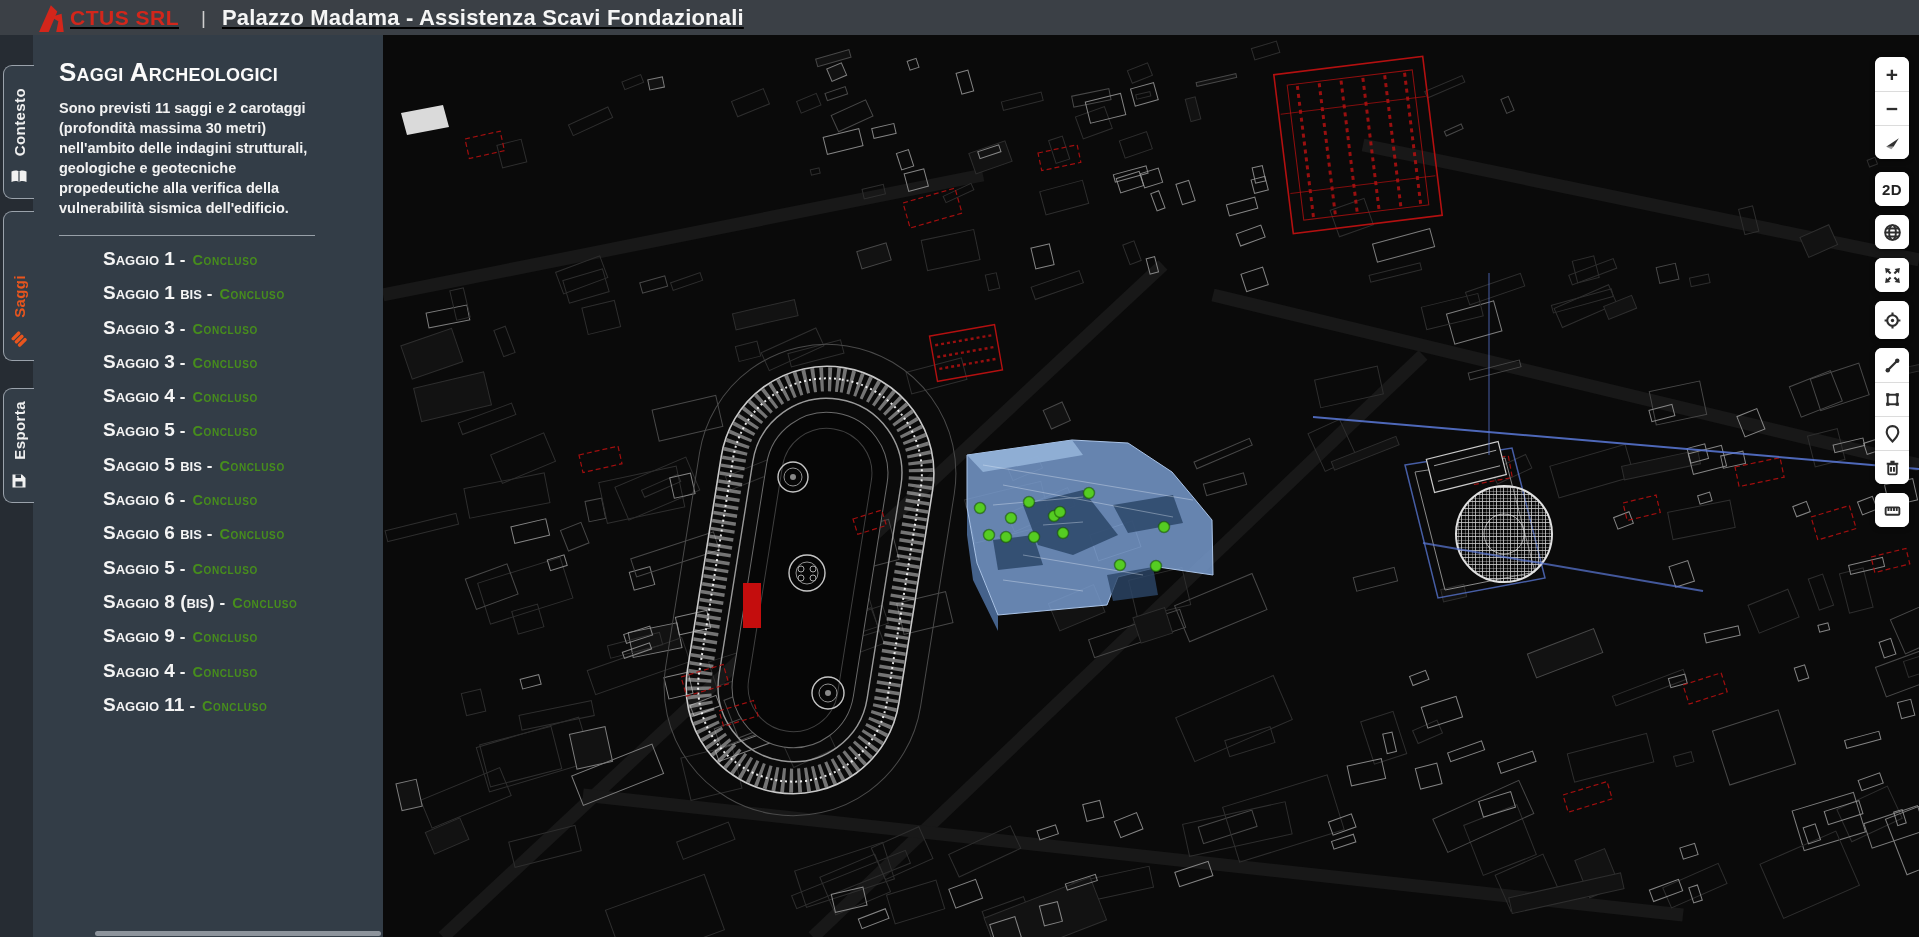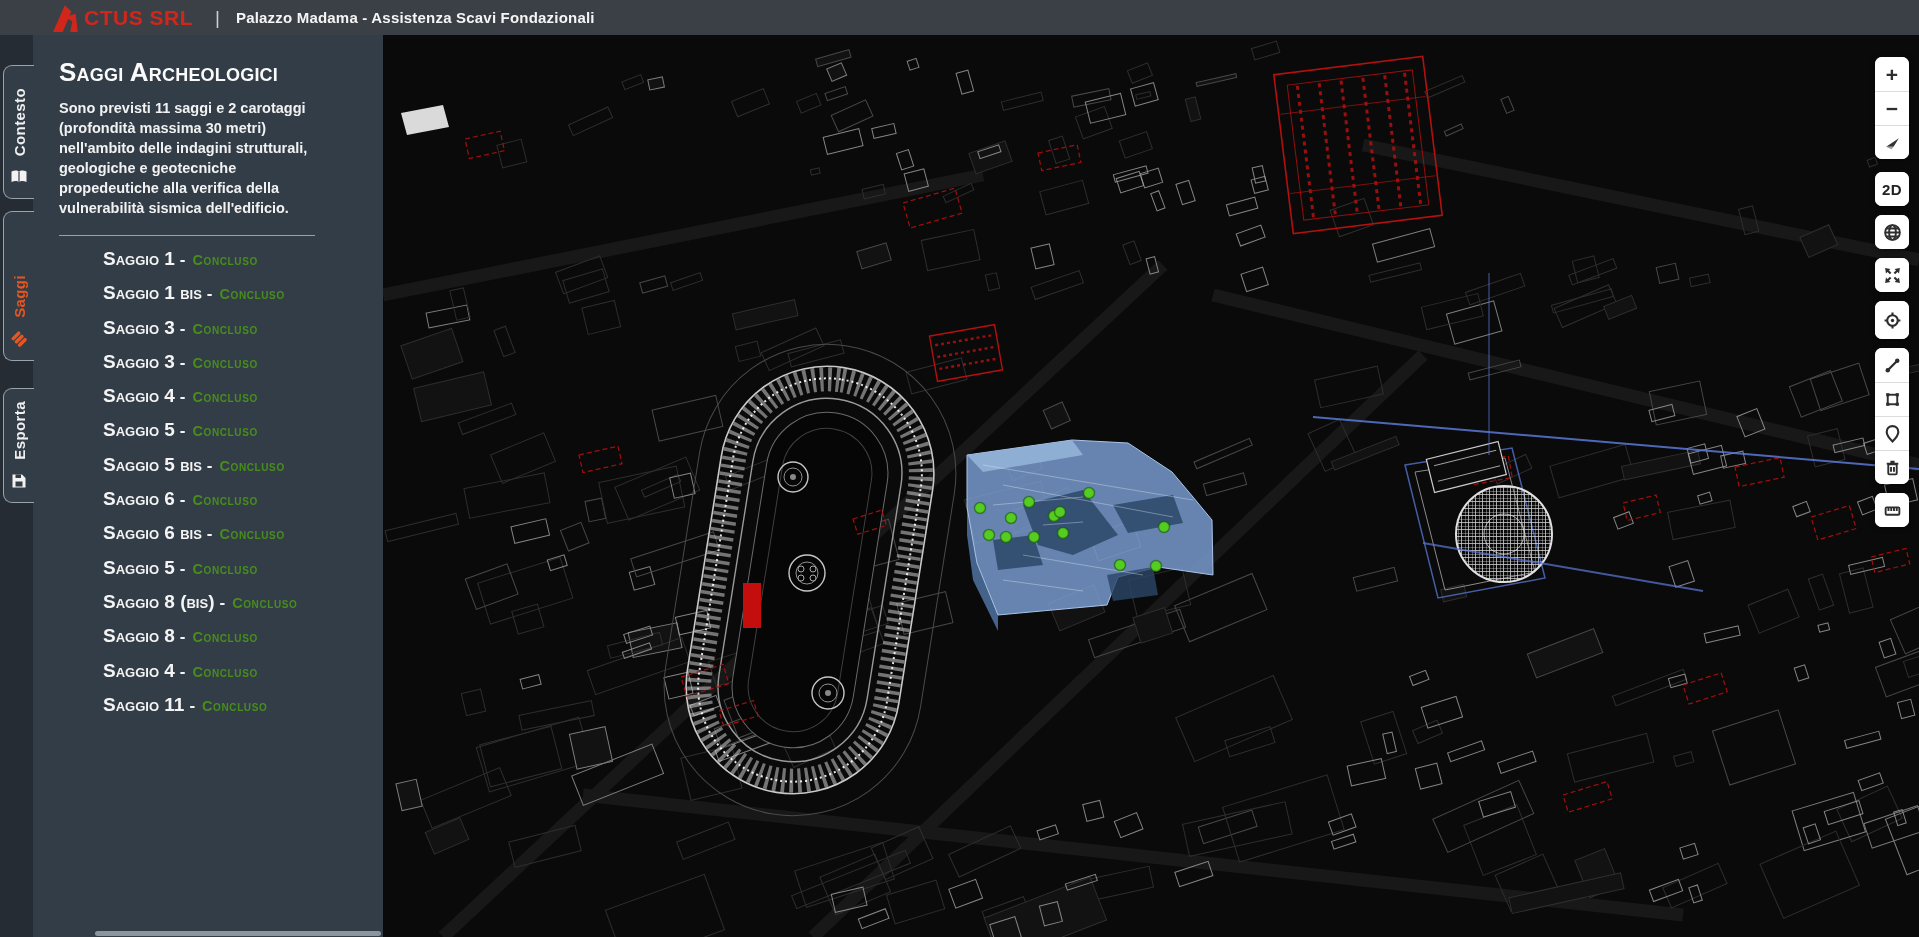--- a/index.html
+++ b/index.html
@@ -5,26 +5,26 @@
   * { box-sizing: border-box; margin: 0; padding: 0; }
   html,body { width:1919px; height:937px; overflow:hidden; background:#0a0a0a;
               font-family:"Liberation Sans", sans-serif; }
   :root{
     --brand-red:#d3261b; --accent-orange:#e8551e; --status-green:#478e1c;
     --link-blue:#5b79d8; --highlight-fill:#7da3d8; --survey-green:#55cc22;
     --panel-bg:#333d47; --rail-bg:#262c33; --topbar-bg:#3b4046;
   }
   
   .topbar{ height:35px; background:var(--topbar-bg); display:flex; align-items:center;
-           padding-left:52px; position:relative; z-index:10;}
+           padding-left:38px; position:relative; z-index:10;text-decoration:underline;}
   .brand{ display:flex; align-items:center; cursor:default; }
   .brand svg{ width:30px; height:30px; margin-right:2px; }
   .brand-name{ color:var(--brand-red); font-weight:700; font-size:21px; letter-spacing:.5px; }
   .bar-divider{ color:#cfcfcf; font-size:19px; font-weight:300; margin:0 16px 0 22px; }
-  .bar-title{ color:#f5f5f5; font-size:15px; font-weight:600; letter-spacing:.2px; }
+  .bar-title{ color:#f5f5f5; font-size:22px; font-weight:600; letter-spacing:.2px; }
   
   .main{ display:flex; height:902px; position:relative; }
   .tabrail{ width:33px; background:var(--rail-bg); position:relative; z-index:6; }
   .vtab{ position:absolute; left:3px; width:31px; background:var(--panel-bg);
          border:1px solid #9aa2ab; border-right:none; border-radius:9px 0 0 9px;
          display:flex; flex-direction:column; align-items:center; justify-content:flex-end;
          gap:12px; padding-bottom:12px; cursor:pointer; }
   .vlabel{ writing-mode:vertical-rl; transform:rotate(180deg); font-size:15px; font-weight:700;
            color:#f0f0f0; letter-spacing:.4px; white-space:nowrap; }
   .vtab.active .vlabel{ color:var(--accent-orange); }
@@ -166,21 +166,21 @@
           <span class="item-name">Saggio 5</span>
           <span class="item-sep">-</span>
           <span class="item-status">Concluso</span>
         </li>
       <li>
           <span class="item-name">Saggio 8 (bis)</span>
           <span class="item-sep">-</span>
           <span class="item-status">Concluso</span>
         </li>
       <li>
-          <span class="item-name">Saggio 8</span>
+          <span class="item-name">Saggio 9</span>
           <span class="item-sep">-</span>
           <span class="item-status">Concluso</span>
         </li>
       <li>
           <span class="item-name">Saggio 4</span>
           <span class="item-sep">-</span>
           <span class="item-status">Concluso</span>
         </li>
       <li>
           <span class="item-name">Saggio 11</span>

